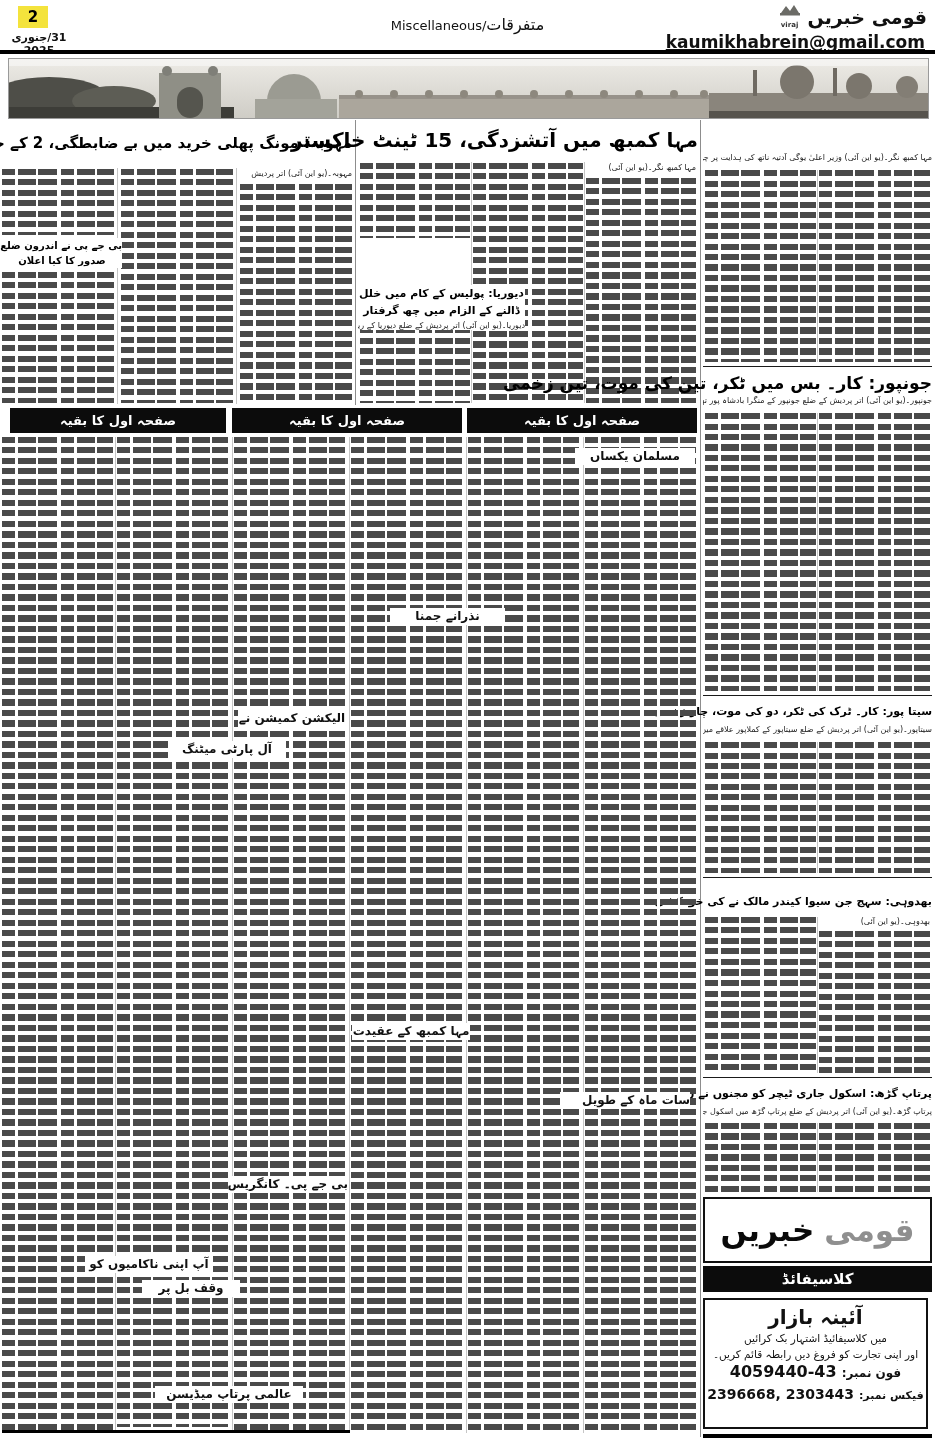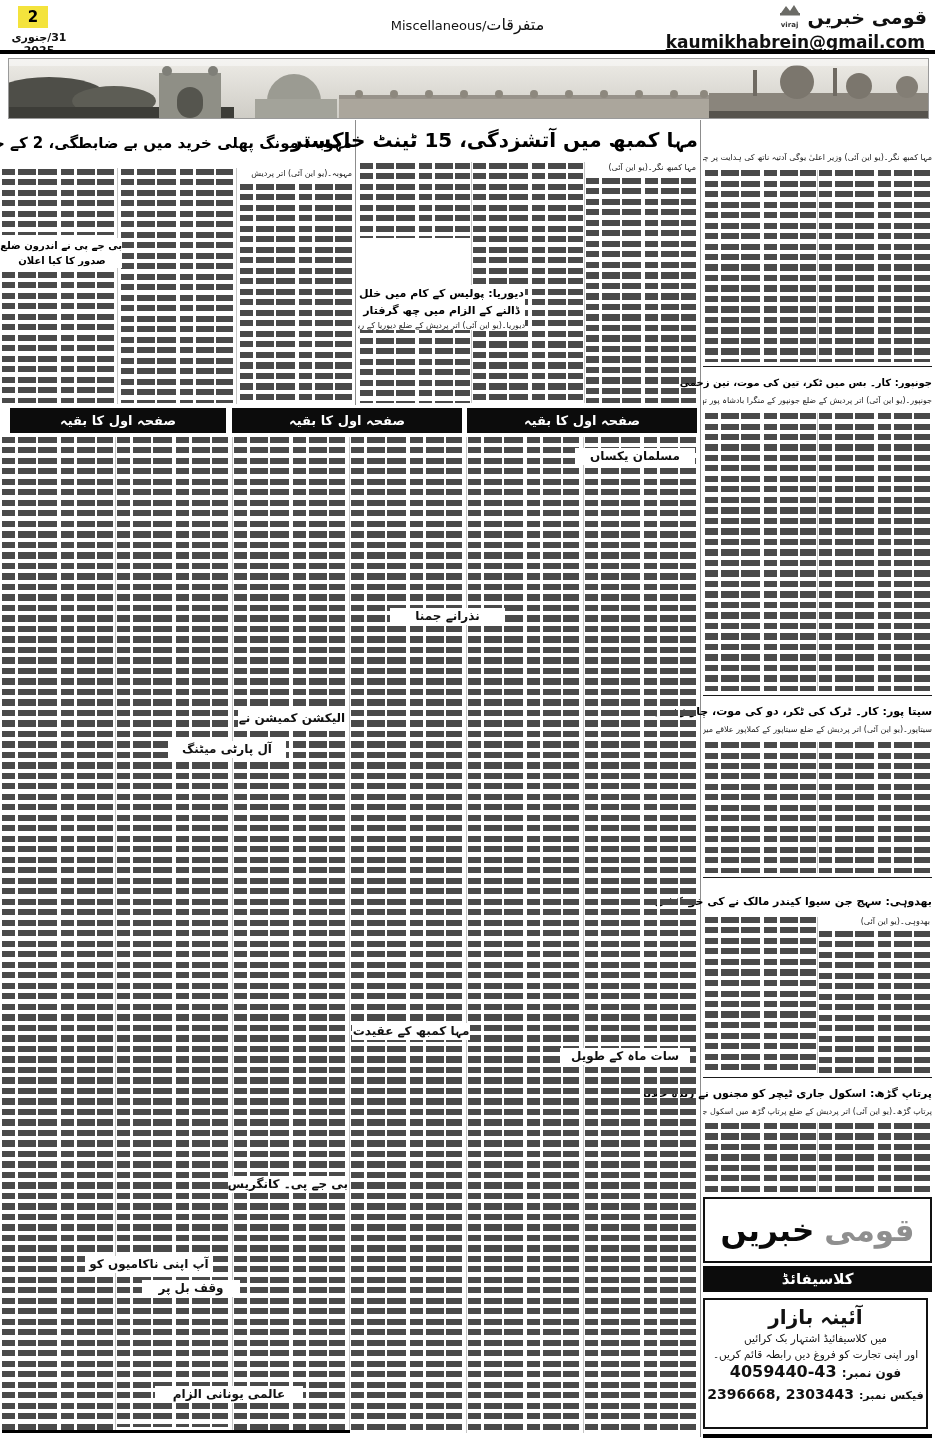--- a/index.html
+++ b/index.html
@@ -126,21 +126,21 @@
   <div class="abs tx" style="left:360px;top:296px;width:110px;height:107px;"></div>
   <div class="abs vl" style="left:471px;top:162px;height:241px;"></div>
   <div class="abs vl" style="left:584px;top:162px;height:241px;"></div>
 
   <div class="abs u dl" style="left:703px;top:153px;width:229px;height:13px;">مہا کمبھ نگر۔(یو این آئی) وزیر اعلیٰ یوگی آدتیہ ناتھ کی ہدایت پر چیف سکریٹری</div>
   <div class="abs tx" style="left:819px;top:170px;width:111px;height:192px;"></div>
   <div class="abs tx" style="left:705px;top:170px;width:111px;height:192px;"></div>
   <div class="abs vl" style="left:817px;top:170px;height:192px;"></div>
 
   <div class="abs hr" style="left:703px;top:366px;width:229px;"></div>
-  <div class="abs u hl" style="left:703px;top:371px;width:229px;height:24px;line-height:24px;font-size:10px;">جونپور: کار۔ بس میں ٹکر، تین کی موت، تین زخمی</div>
+  <div class="abs u hl" style="left:703px;top:371px;width:229px;height:24px;line-height:24px;font-size:17px;">جونپور: کار۔ بس میں ٹکر، تین کی موت، تین زخمی</div>
   <div class="abs u dl" style="left:703px;top:396px;width:229px;height:13px;">جونپور۔(یو این آئی) اتر پردیش کے ضلع جونپور کے منگرا بادشاہ پور تھانہ</div>
   <div class="abs tx" style="left:819px;top:413px;width:111px;height:278px;"></div>
   <div class="abs tx" style="left:705px;top:413px;width:111px;height:278px;"></div>
   <div class="abs vl" style="left:817px;top:413px;height:278px;"></div>
 
   <div class="abs hr" style="left:703px;top:695px;width:229px;"></div>
   <div class="abs u hl" style="left:703px;top:700px;width:229px;height:24px;line-height:24px;font-size:11px;">سیتا پور: کار۔ ٹرک کی ٹکر، دو کی موت، چار زخمی</div>
   <div class="abs u dl" style="left:703px;top:725px;width:229px;height:13px;">سیتاپور۔(یو این آئی) اتر پردیش کے ضلع سیتاپور کے کملاپور علاقے میں لکھنؤ</div>
   <div class="abs tx" style="left:819px;top:742px;width:111px;height:131px;"></div>
   <div class="abs tx" style="left:705px;top:742px;width:111px;height:131px;"></div>
@@ -174,25 +174,25 @@
   <div class="abs vl" style="left:232px;top:437px;height:996px;"></div>
   <div class="abs vl" style="left:349px;top:437px;height:996px;"></div>
   <div class="abs vl" style="left:466px;top:437px;height:996px;"></div>
   <div class="abs vl" style="left:583px;top:437px;height:996px;"></div>
 
   <div class="abs u sh" style="left:575px;top:448px;width:120px;">مسلمان یکساں</div>
   <div class="abs u sh" style="left:390px;top:608px;width:115px;">نذرانے جمنا</div>
   <div class="abs u sh" style="left:238px;top:710px;width:108px;">الیکشن کمیشن نے</div>
   <div class="abs u sh" style="left:168px;top:741px;width:118px;">آل پارٹی میٹنگ</div>
   <div class="abs u sh" style="left:352px;top:1023px;width:118px;">مہا کمبھ کے عقیدت</div>
-  <div class="abs u sh" style="left:560px;top:1048px;width:130px;">سات ماہ کے طویل</div>
+  <div class="abs u sh" style="left:560px;top:1092px;width:130px;text-align:right;">سات ماہ کے طویل</div>
   <div class="abs u sh" style="left:228px;top:1176px;width:120px;">بی جے پی۔ کانگریس کے</div>
   <div class="abs u sh" style="left:85px;top:1256px;width:128px;">آپ اپنی ناکامیوں کو</div>
   <div class="abs u sh" style="left:142px;top:1280px;width:98px;">وقف بل پر</div>
-  <div class="abs u sh" style="left:155px;top:1386px;width:148px;">عالمی یونانی الزام</div>
+  <div class="abs u sh" style="left:155px;top:1386px;width:148px;">عالمی پرتاپ میڈیسن</div>
 
   <div class="abs hr3" style="left:2px;top:1430px;width:348px;"></div>
 
   <div class="abs bx u" style="left:703px;top:1197px;width:225px;height:62px;display:flex;align-items:center;justify-content:center;gap:10px;">
     <span style="font-size:31px;font-weight:bold;color:#8f8f8f;">قومی</span>
     <span style="font-size:31px;font-weight:bold;color:#0a0a0a;">خبریں</span>
   </div>
   <div class="abs u bar" style="left:703px;top:1266px;width:229px;height:26px;line-height:26px;font-size:15px;">کلاسیفائڈ</div>
   <div class="abs bx u" style="left:703px;top:1298px;width:225px;height:131px;text-align:center;padding-top:4px;box-sizing:border-box;">
     <div style="font-size:20px;font-weight:bold;line-height:26px;">آئینہ بازار</div>

